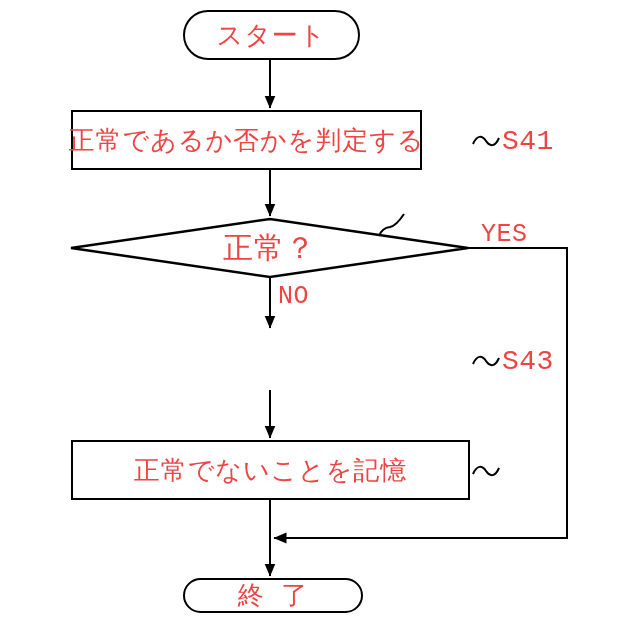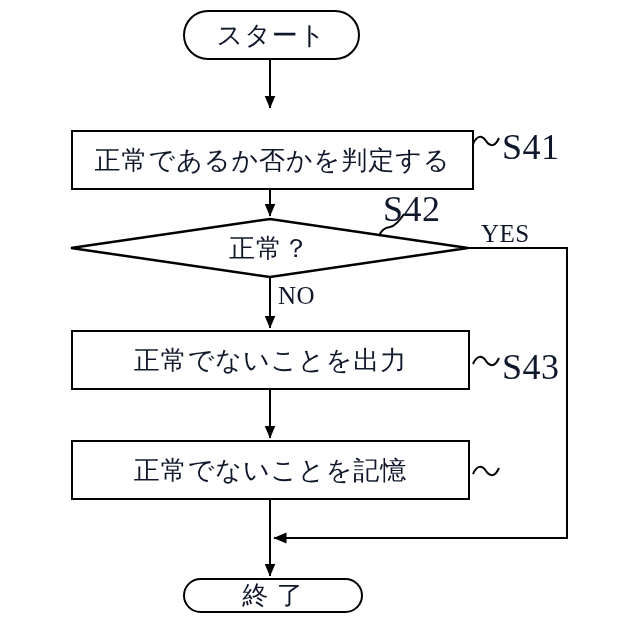--- a/index.html
+++ b/index.html
@@ -5,22 +5,22 @@
   html, body {
     margin: 0;
     padding: 0;
     background: #ffffff;
   }
   .stage {
     position: relative;
     width: 640px;
     height: 640px;
     background: #ffffff;
-    color: #0f172a;
-    font-family: Liberation Serif, serif;
+    color: #ef4444;
+    font-family: Liberation Mono, monospace;
     overflow: hidden;
   }
   svg.connectors {
     position: absolute;
     left: 0;
     top: 0;
     width: 640px;
     height: 640px;
   }
   .node {
@@ -38,27 +38,27 @@
   .terminal {
     border-radius: 27px;
   }
   .decision-text {
     position: absolute;
     display: flex;
     align-items: center;
     justify-content: center;
     border: none;
     background: transparent;
-    font-size: 26px;
+    font-size: 30px;
     letter-spacing: 1px;
     white-space: nowrap;
   }
   .step-label {
     position: absolute;
-    font-size: 36px;
+    font-size: 28px;
     letter-spacing: 0.5px;
     white-space: nowrap;
     text-align: right;
   }
   .branch-label {
     position: absolute;
     font-size: 25px;
     letter-spacing: 0.5px;
     white-space: nowrap;
   }
@@ -93,35 +93,31 @@
 
     <path d="M473,144 c4,-9 9,-9 13,-3 c4,6 9,6 13,-3" fill="none" stroke="#000000" stroke-width="2"></path>
     <path d="M473,364 c4,-9 9,-9 13,-3 c4,6 9,6 13,-3" fill="none" stroke="#000000" stroke-width="2"></path>
     <path d="M473,474 c4,-9 9,-9 13,-3 c4,6 9,6 13,-3" fill="none" stroke="#000000" stroke-width="2"></path>
   </svg>
 
   <div class="node terminal" style="left:183px; top:10px; width:177px; height:50px;">
     <span>スタート</span>
   </div>
 
-  <div class="node" style="left:71px; top:110px; width:403px; height:60px;margin-top:20px;">
+  <div class="node" style="left:71px; top:110px; width:351px; height:60px;">
     <span>正常であるか否かを判定する</span>
   </div>
   <div class="step-label" style="left:502px; top:126px;">S41</div>
 
-  <div class="step-label" style="left:383px; top:188px;">S42</div>
   <div class="decision-text" style="left:71px; top:219px; width:397px; height:58px;">
     <span>正常？</span>
   </div>
   <div class="branch-label" style="left:472px; top:220px;margin-left:9px;">YES</div>
   <div class="branch-label" style="left:278px; top:282px;">NO</div>
 
-  <div class="node" style="left:71px; top:330px; width:399px; height:60px;">
-    <span>正常でないことを出力</span>
-  </div>
   <div class="step-label" style="left:502px; top:346px;">S43</div>
 
   <div class="node" style="left:71px; top:440px; width:399px; height:60px;">
     <span>正常でないことを記憶</span>
   </div>
 
   <div class="node terminal" style="left:183px; top:578px; width:180px; height:35px;">
     <span>終 了</span>
   </div>
 

